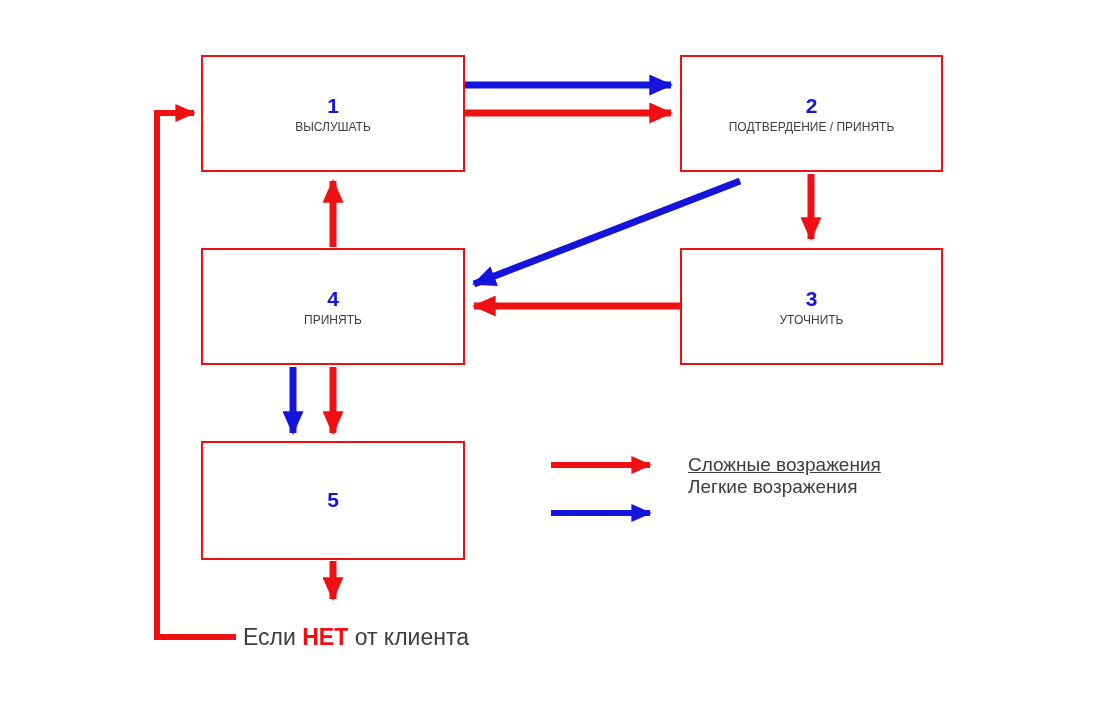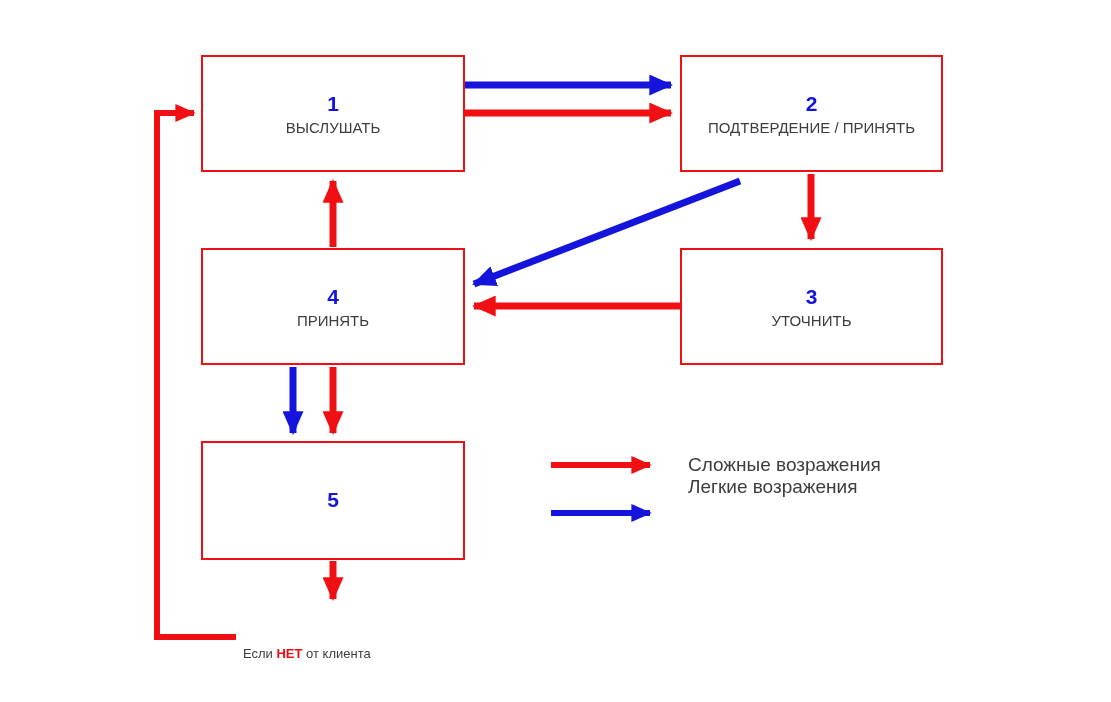--- a/index.html
+++ b/index.html
@@ -47,21 +47,21 @@
     z-index: 2;
   }
   .box-num {
     color: var(--blue);
     font-weight: bold;
     font-size: 21px;
     line-height: 1.35;
   }
   .box-label {
     color: var(--text);
-    font-size: 15px;
+    font-size: 12px;
     line-height: 1.3;
     white-space: nowrap;
   }
   .box-label.wrap {
     white-space: normal;
     max-width: 180px;
   }
   .legend-label {
     position: absolute;
     color: var(--text);
@@ -69,24 +69,23 @@
     transform: translateY(-50%);
     white-space: nowrap;
     z-index: 2;
   }
   .footer-note {
     position: absolute;
     left: 243px;
     top: 637px;
     transform: translateY(-50%);
     color: var(--text);
-    font-size: 13px;
+    font-size: 23px;
     white-space: nowrap;
     z-index: 2;
-    margin-top: 16px;
   }
   .footer-note .hl {
     color: var(--red);
     font-weight: bold;
   }
 </style>
 </head>
 <body>
 
 <div class="canvas">
@@ -140,20 +139,20 @@
 
   <div class="box" style="left:201px; top:248px; width:264px; height:117px;">
     <div class="box-num">4</div>
     <div class="box-label">ПРИНЯТЬ</div>
   </div>
 
   <div class="box" style="left:201px; top:441px; width:264px; height:119px;">
     <div class="box-num">5</div>
   </div>
 
-  <div class="legend-label" style="left:688px; top:465px;">Сложные возражения</div>
+  <div class="legend-label" style="left:688px; top:465px;text-decoration:underline;">Сложные возражения</div>
   <div class="legend-label" style="left:688px; top:487px;">Легкие возражения</div>
 
   <div class="footer-note">
     <span>Если </span><span class="hl">НЕТ</span><span> от клиента</span>
   </div>
 
 </div>
 
 </body></html>

